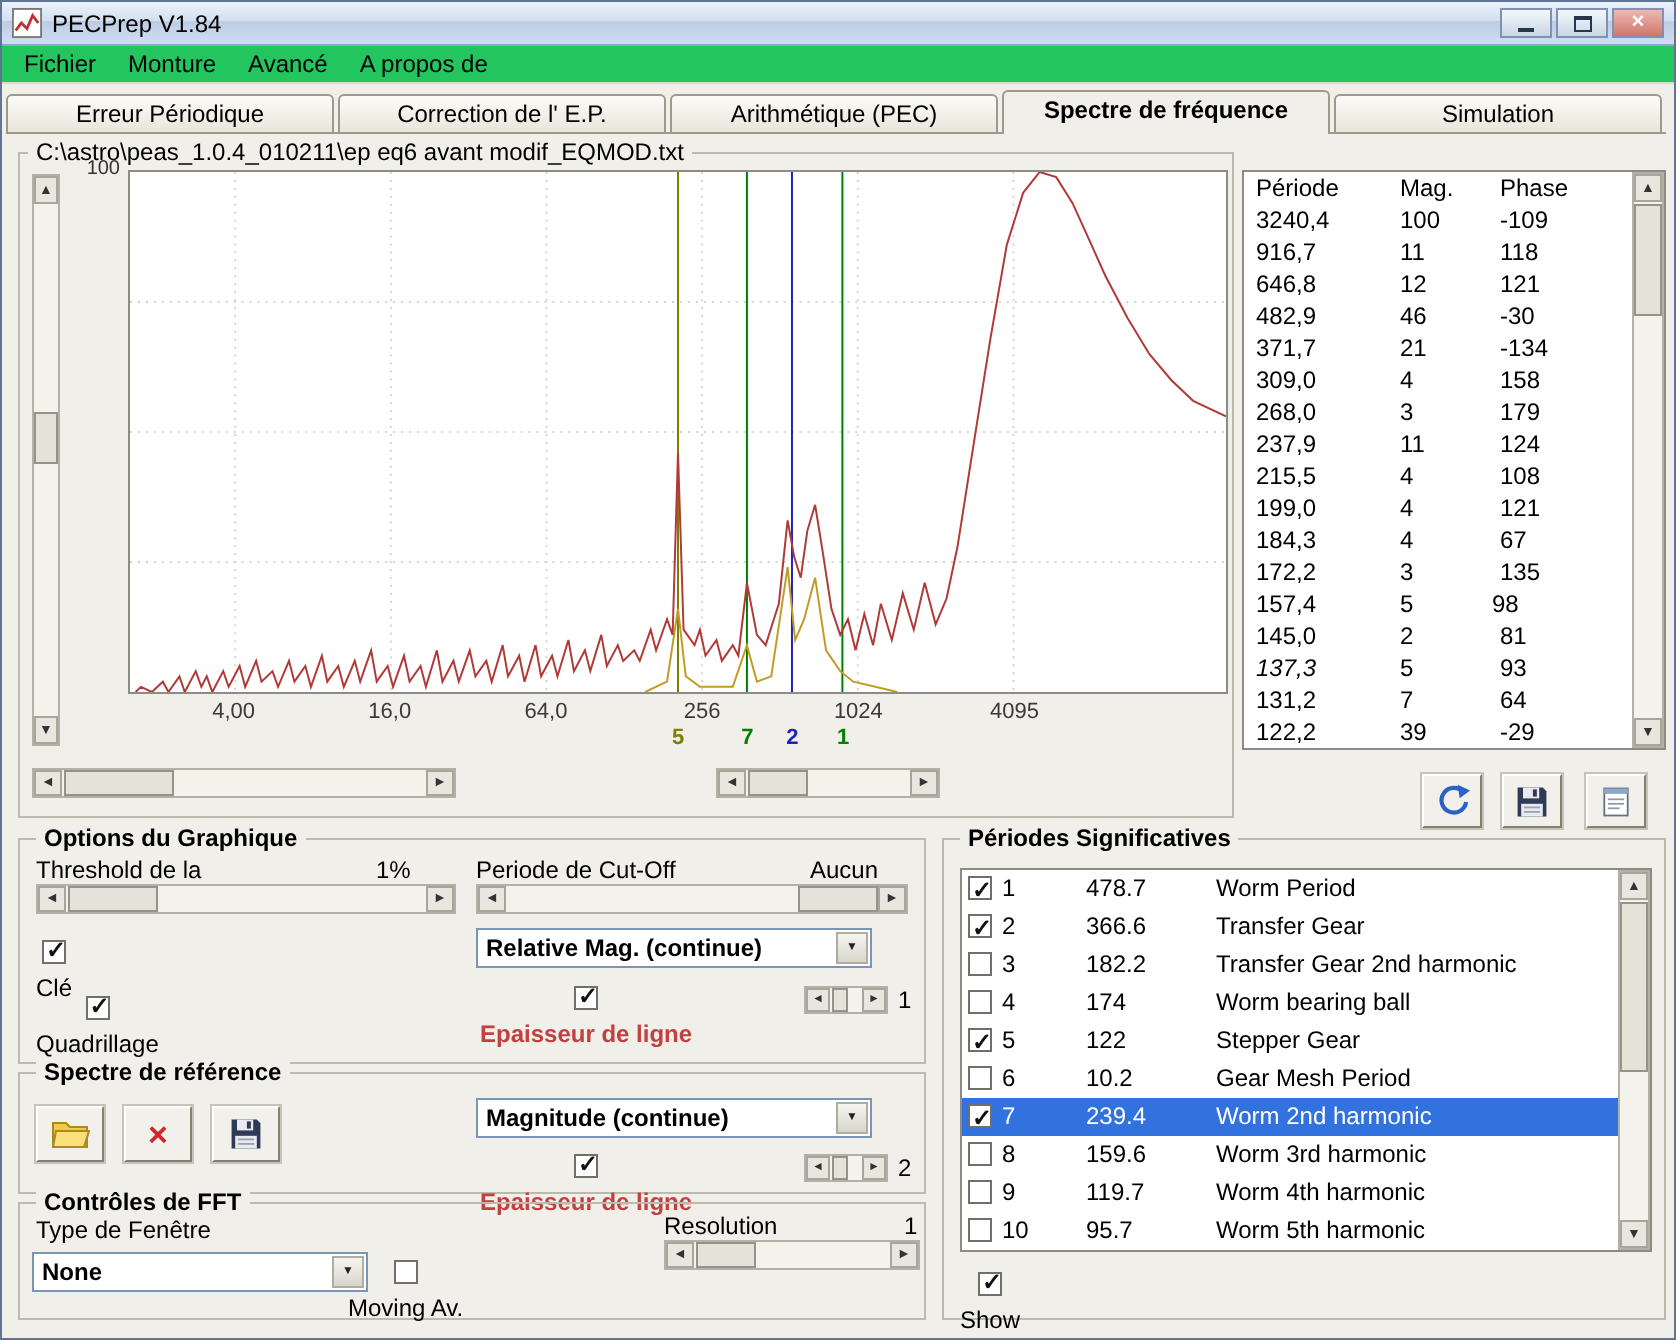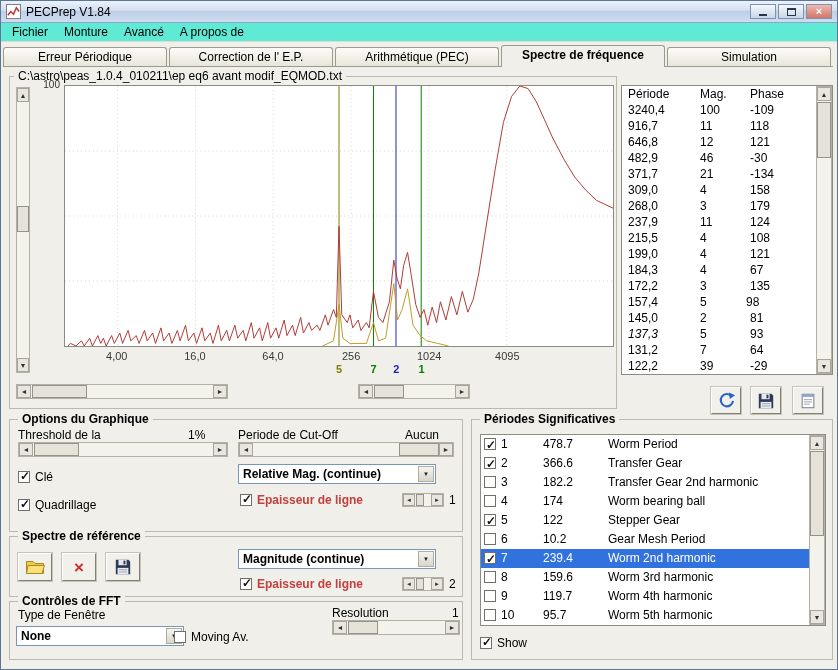--- a/index.html
+++ b/index.html
@@ -9,21 +9,21 @@
   
   .titlebar { height:22px; background:linear-gradient(180deg,#EAF2FC 0%,#D3E0F0 45%,#BCCDE4 46%,#CFDDF1 100%); display:flex; align-items:center; padding:0 5px; border-bottom:1px solid #8FA5C2; }
   .titlebar .title { margin-left:5px; font-size:12px; }
   .win-controls { margin-left:auto; display:flex; gap:2px; }
   .win-btn { width:26px; height:15px; border:1px solid #7E93AE; background:linear-gradient(#F4F8FC,#C9D6E6); display:flex; align-items:center; justify-content:center; font-size:11px; line-height:1; }
   .win-btn.close { background:linear-gradient(#EFB8B0,#D0766B); color:#fff; font-weight:bold; }
   .min-glyph { width:8px; height:2px; background:#26364C; margin-top:7px; }
   .max-glyph { width:9px; height:8px; border:1px solid #26364C; border-top-width:2px; }
 
   
-  .menubar { height:19px; background:#5eead4; border-bottom:1px solid #DDDBD1; display:flex; align-items:center; padding-left:3px; }
+  .menubar { height:19px; background:#22c55e; border-bottom:1px solid #DDDBD1; display:flex; align-items:center; padding-left:3px; }
   .menu-item { padding:2px 8px; }
 
   .client { position:absolute; left:0; top:41px; width:836px; height:627px; background:#F0EFE9; }
 
   
   .tabstrip { position:absolute; left:2px; top:3px; width:830px; height:22px; display:flex; }
   .tabstrip::after { content:""; position:absolute; left:0; right:0; bottom:0; height:1px; background:#9C9A8C; z-index:2; }
   .tab { flex:1; margin:2px 2px 0 0; height:20px; border:1px solid #9C9A8C; border-bottom:none; border-radius:3px 3px 0 0; background:linear-gradient(#FCFBF7,#E7E5D9); text-align:center; line-height:19px; position:relative; z-index:1; white-space:nowrap; overflow:hidden; }
   .tab.selected { font-weight:bold; margin-top:0; height:22px; background:#F0EFE9; z-index:3; }
 
@@ -57,21 +57,21 @@
 
   .p-row { position:relative; height:19px; line-height:19px; width:calc(100% - 16px); }
   .p-row.selected { background:#3272DF; color:#fff; }
   .p-c { position:absolute; top:0; white-space:nowrap; }
   .p-num { left:20px; } .p-val { left:62px; } .p-name { left:127px; }
   .p-row .cb { position:absolute; left:3px; top:3px; }
 
   
   .cb { width:12px; height:12px; background:#fff; border:1px solid #70706A; position:relative; display:inline-block; flex:0 0 auto; }
   .cb.checked::after { content:"✓"; position:absolute; left:1px; top:-3px; font-size:12px; font-weight:bold; color:#111; }
-  .cb-row { position:absolute; display:flex; align-items:center; gap:5px; height:14px; white-space:nowrap; }
+  .cb-row { position:absolute; display:flex; align-items:center; gap:5px; height:14px; white-space:nowrap;flex-direction:column; }
   .red-label { color:#C24040; font-weight:bold; }
   .lbl { position:absolute; white-space:nowrap; }
   .val { position:absolute; white-space:nowrap; }
 
   .dd { position:absolute; background:#fff; border:1px solid #7A96B5; height:20px; }
   .dd-text { position:absolute; left:4px; top:2px; right:18px; white-space:nowrap; overflow:hidden;font-weight:bold; }
   .dd-btn { position:absolute; right:1px; top:1px; bottom:1px; width:16px; background:linear-gradient(#F5F4F0,#D8D6CB); border:1px solid #AFAD9F; font-size:6px; color:#222; display:flex; align-items:center; justify-content:center; }
 
   .tbtn { position:absolute; background:#F1F0EA; border:1px solid; border-color:#FFFFFF #82806F #82806F #FFFFFF; outline:1px solid #C6C4B8; display:flex; align-items:center; justify-content:center; }
   .xglyph { color:#CC2A2A; font-weight:bold; font-size:17px; line-height:1; }

